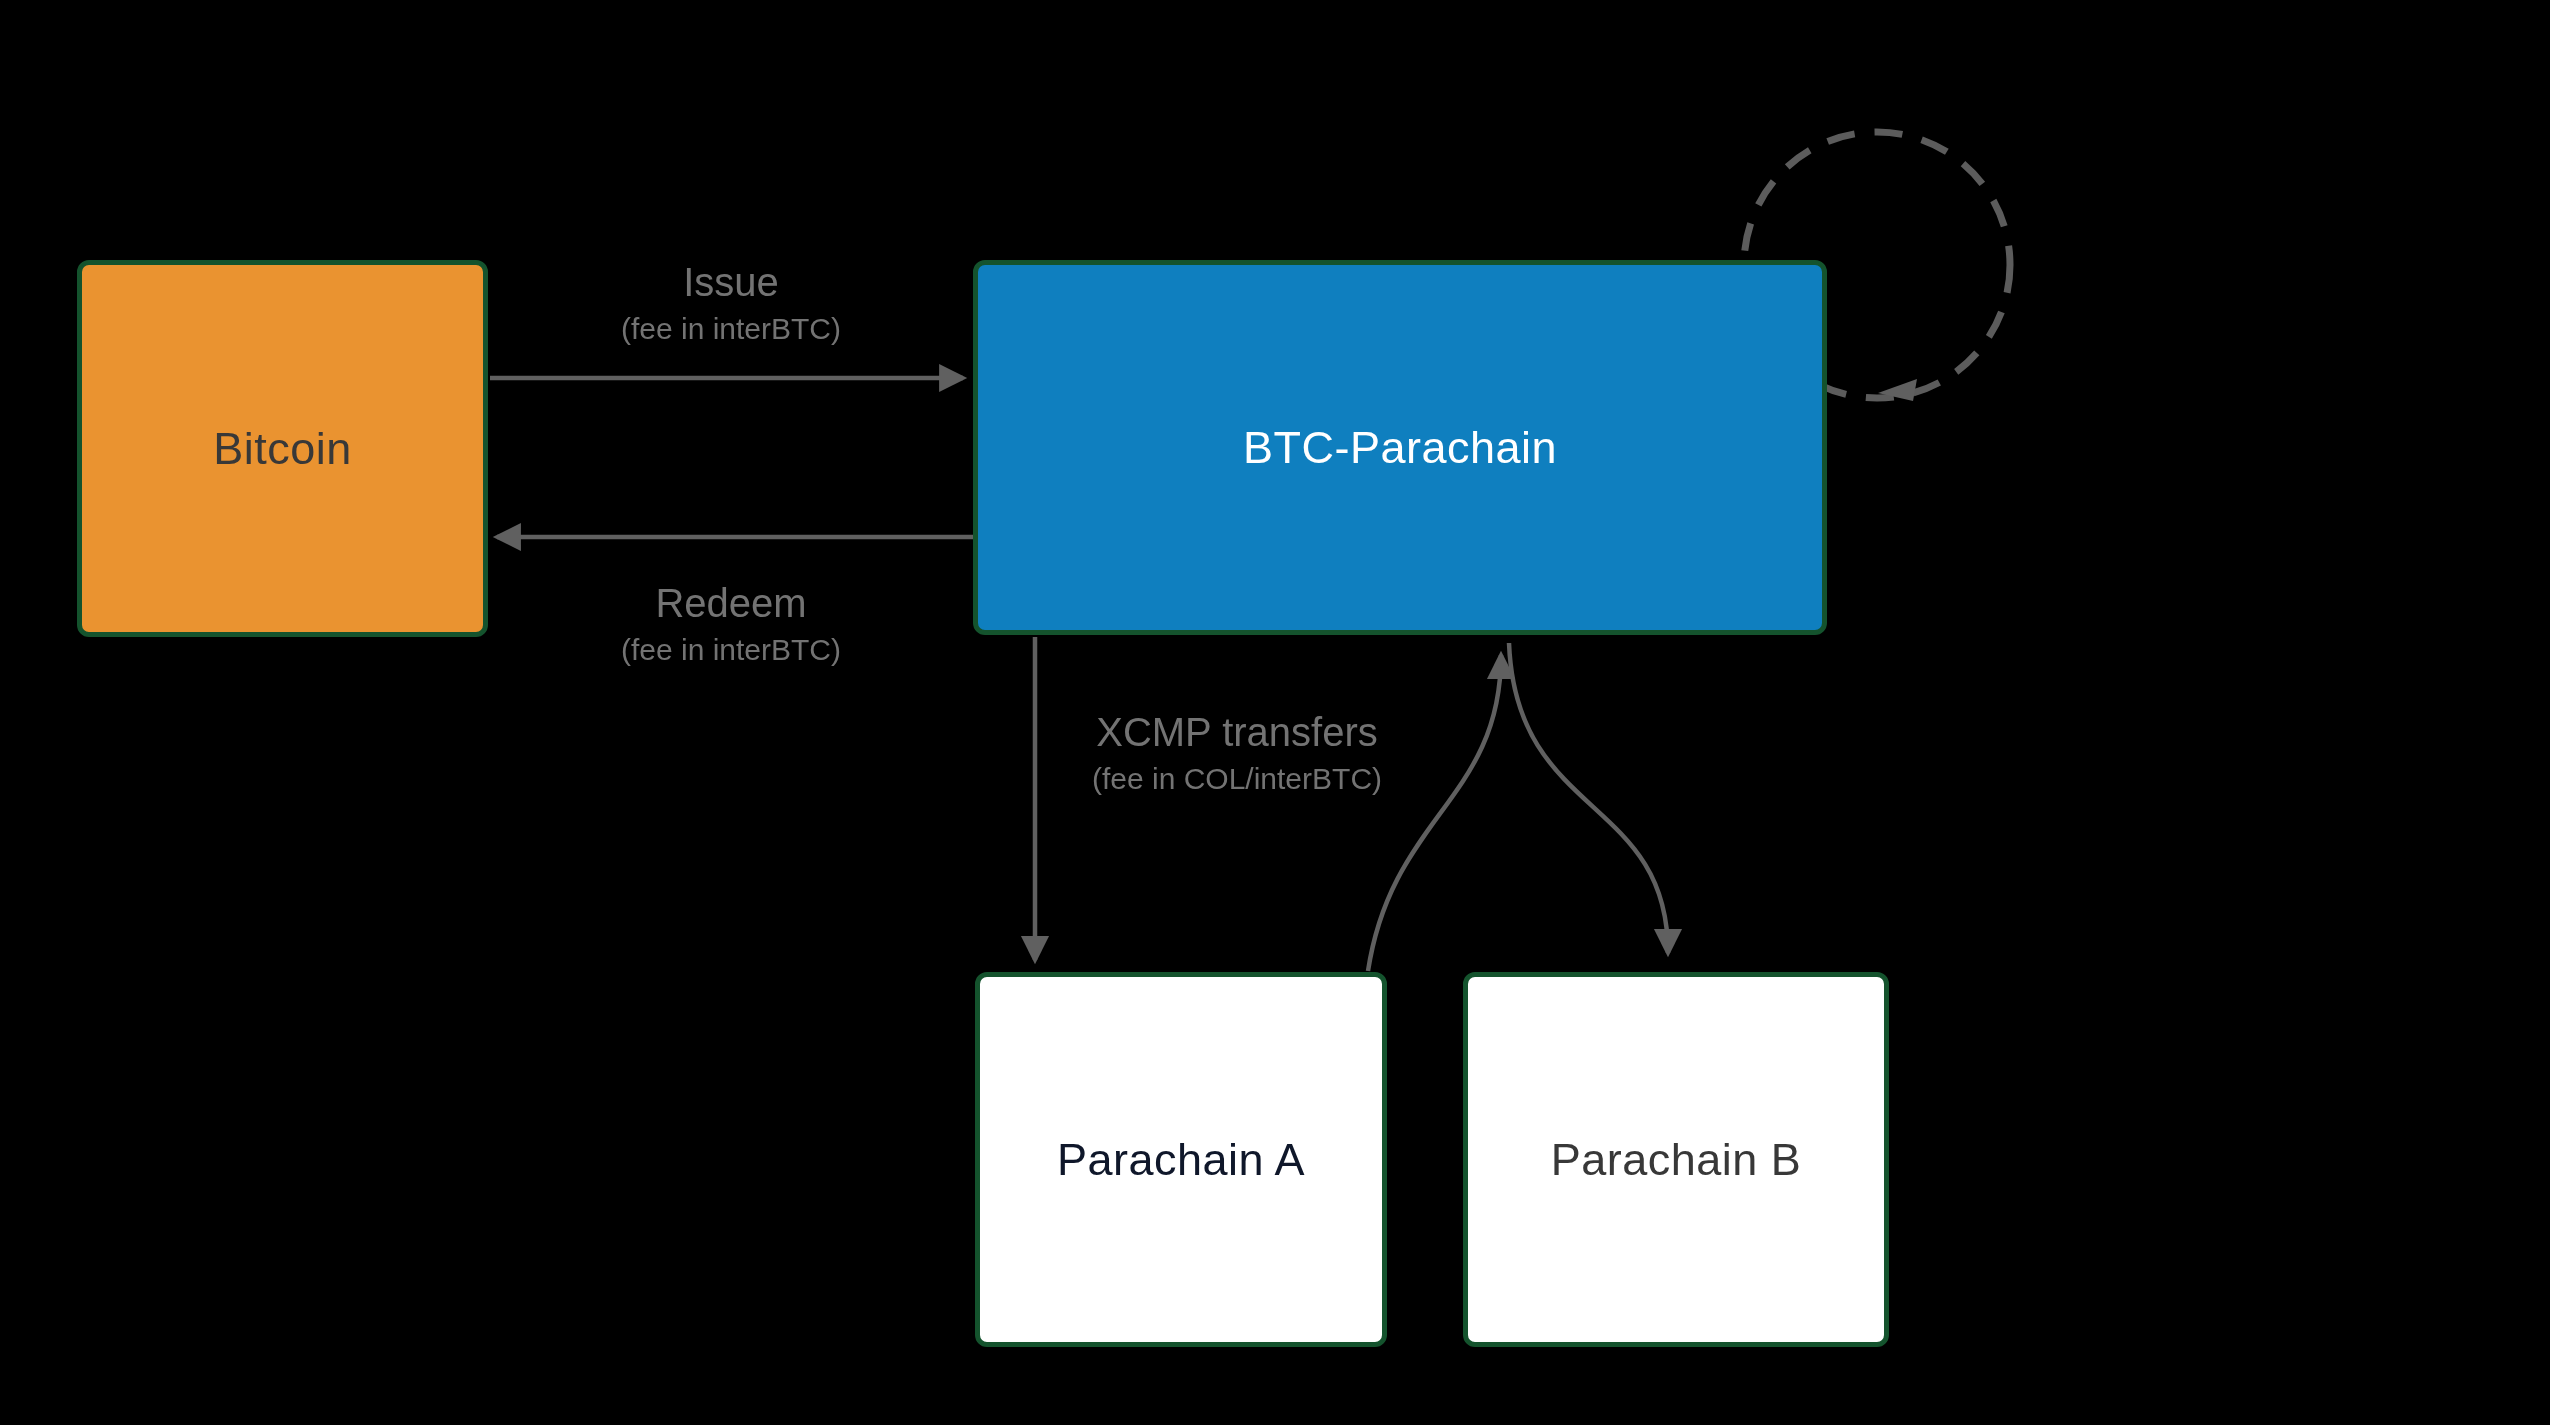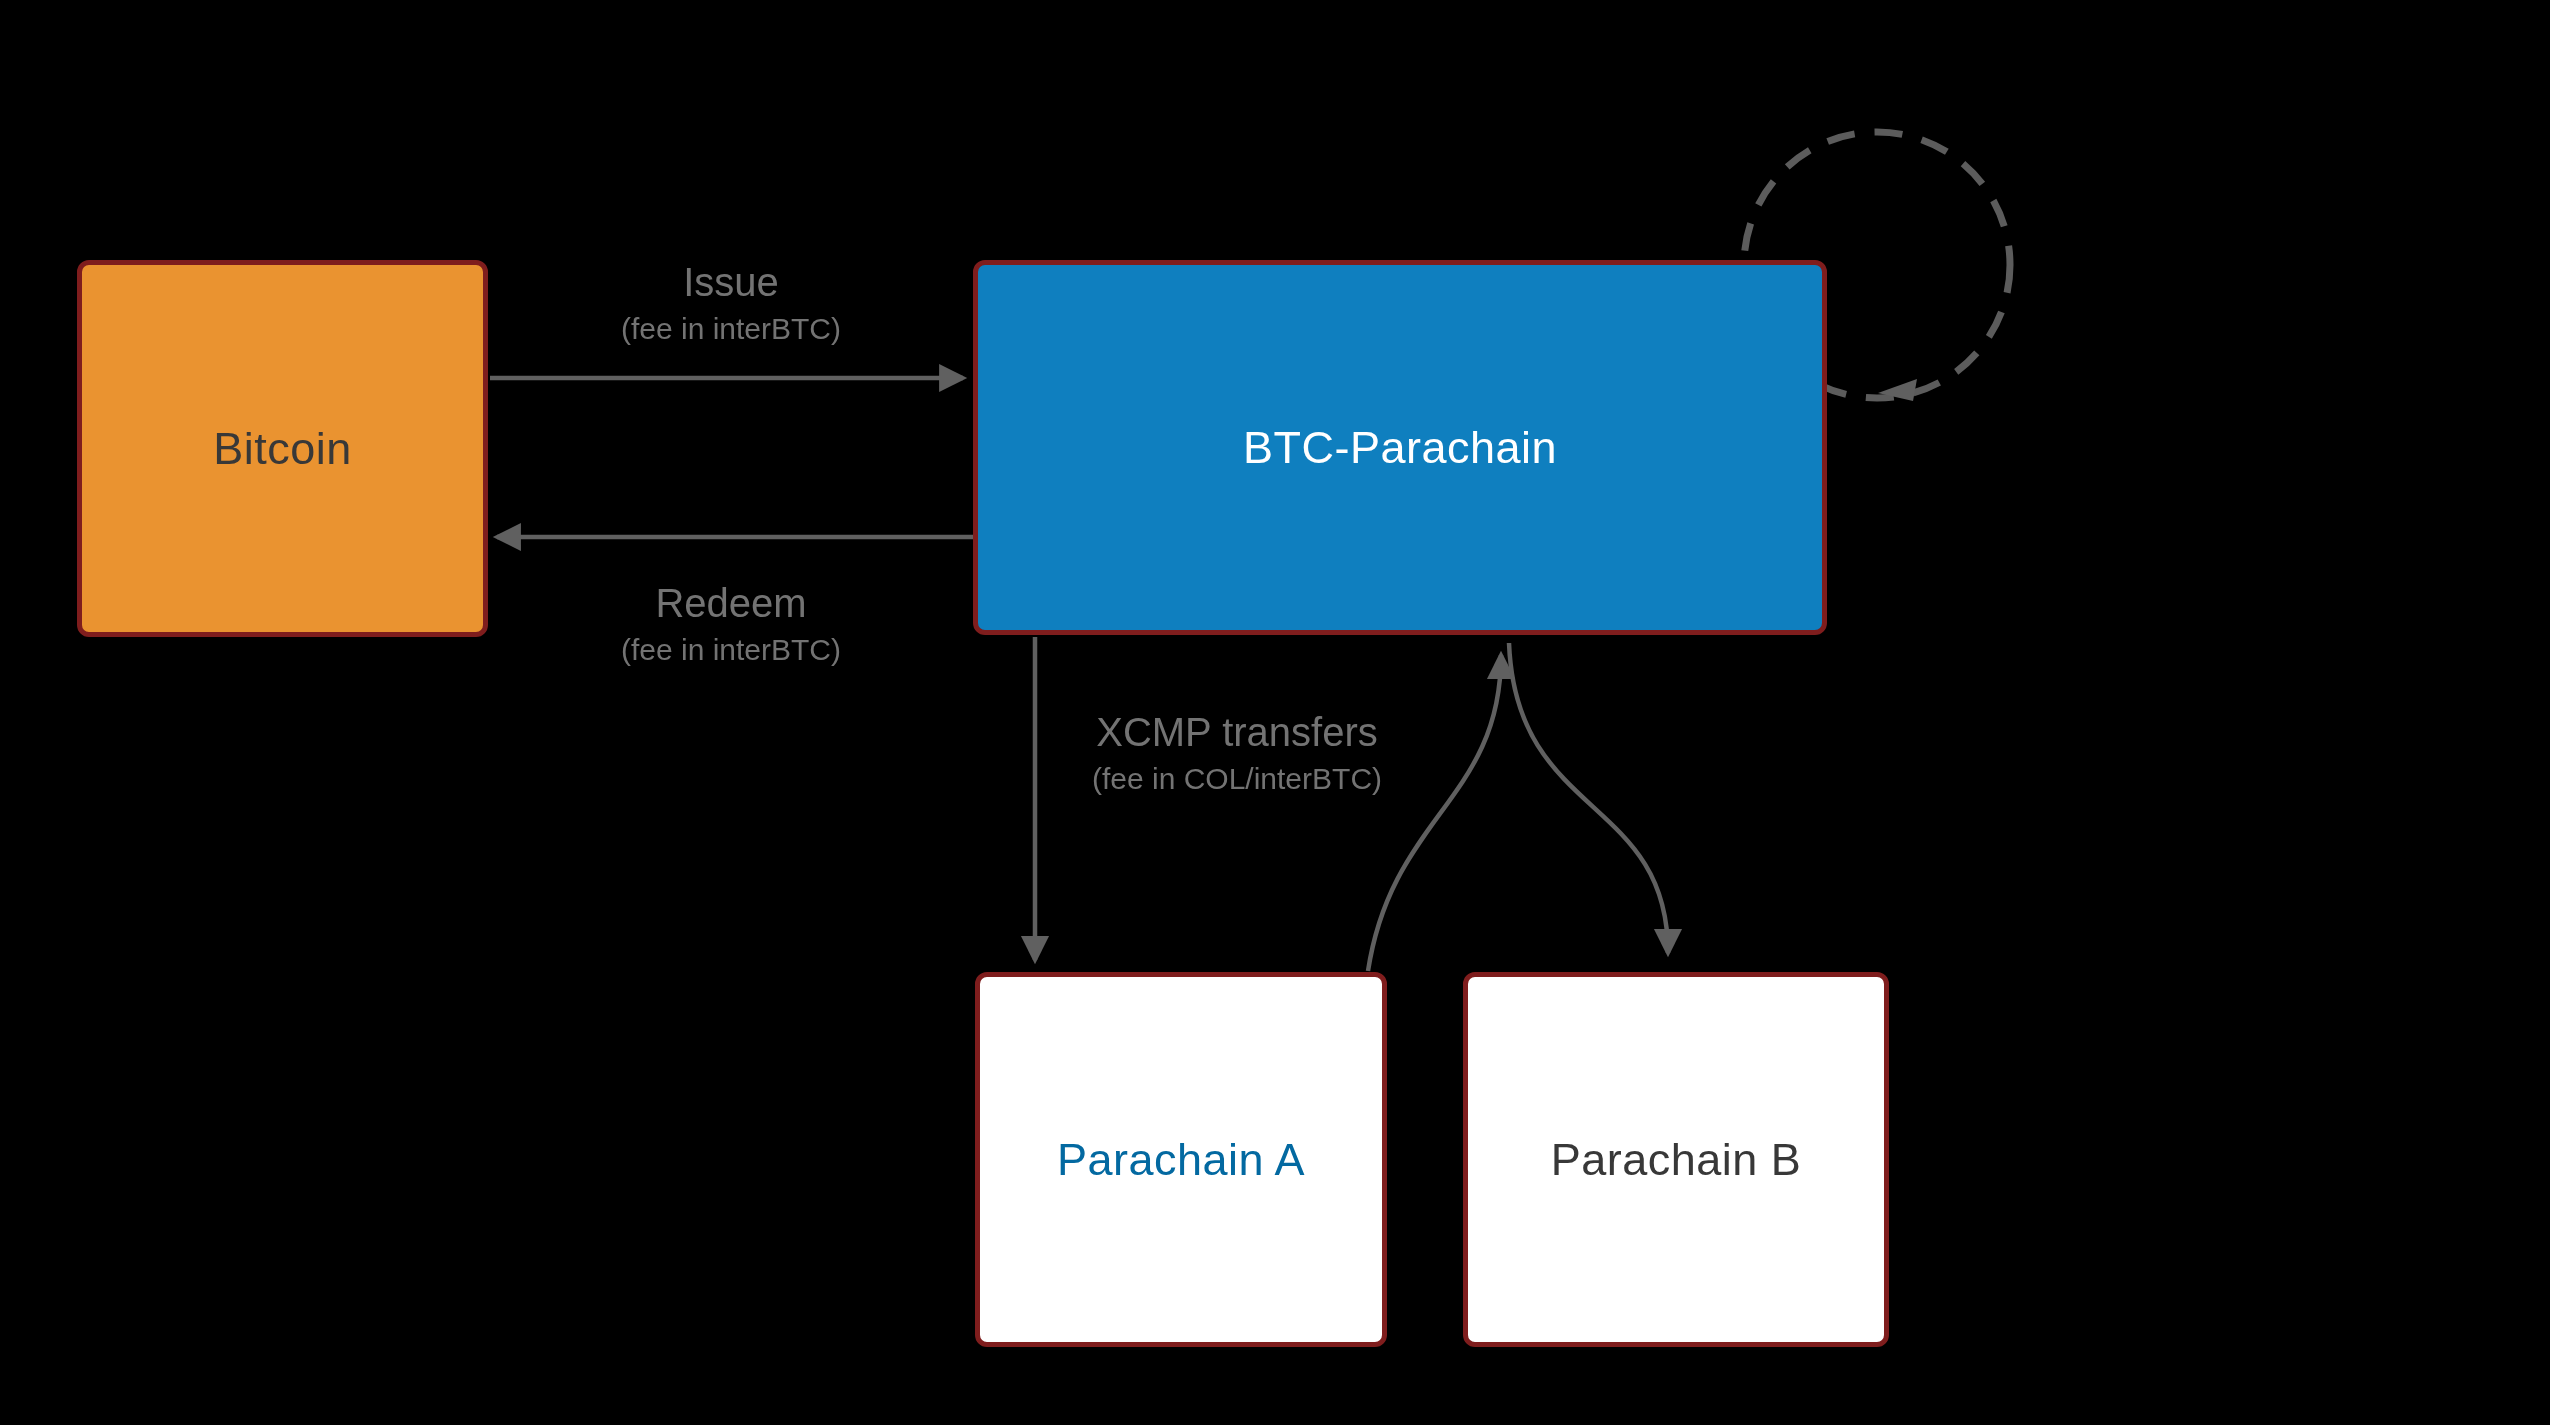--- a/index.html
+++ b/index.html
@@ -13,32 +13,32 @@
   }
   .edges-svg {
     position: absolute;
     left: 0; top: 0;
     width: 2550px; height: 1425px;
     z-index: 1;
   }
   .node {
     position: absolute;
     z-index: 2;
-    border: 5px solid #7f1d1d;
+    border: 5px solid #14532d;
     border-radius: 12px;
     display: flex;
     align-items: center;
     justify-content: center;
     box-sizing: border-box;
     font-size: 45px;
     letter-spacing: 0.5px;
   }
   .node-bitcoin   { left: 77px;   top: 260px; width: 411px; height: 377px; background: #EA9330; color: #383838; }
   .node-btc       { left: 973px;  top: 260px; width: 854px; height: 375px; background: #0F7FBF; color: #FFFFFF; }
-  .node-para-a    { left: 975px;  top: 972px; width: 412px; height: 375px; background: #FFFFFF; color: #0369a1; }
+  .node-para-a    { left: 975px;  top: 972px; width: 412px; height: 375px; background: #FFFFFF; color: #0f172a; }
   .node-para-b    { left: 1463px; top: 972px; width: 426px; height: 375px; background: #FFFFFF; color: #383838; }
 
   .edge-label {
     position: absolute;
     z-index: 3;
     text-align: center;
     color: #737373;
   }
   .el-title { font-size: 40px; line-height: 48px; }
   .el-sub   { font-size: 30px; line-height: 38px; margin-top: 4px; }

